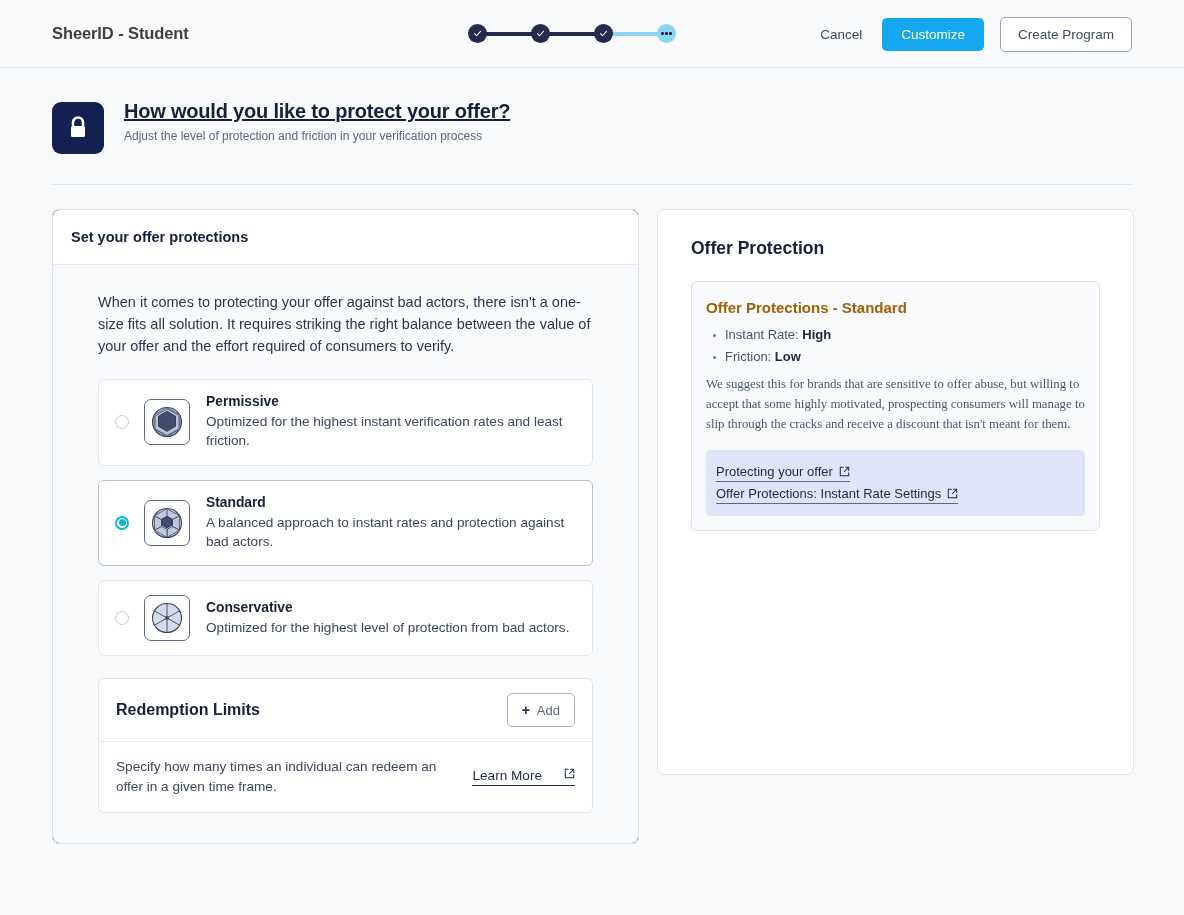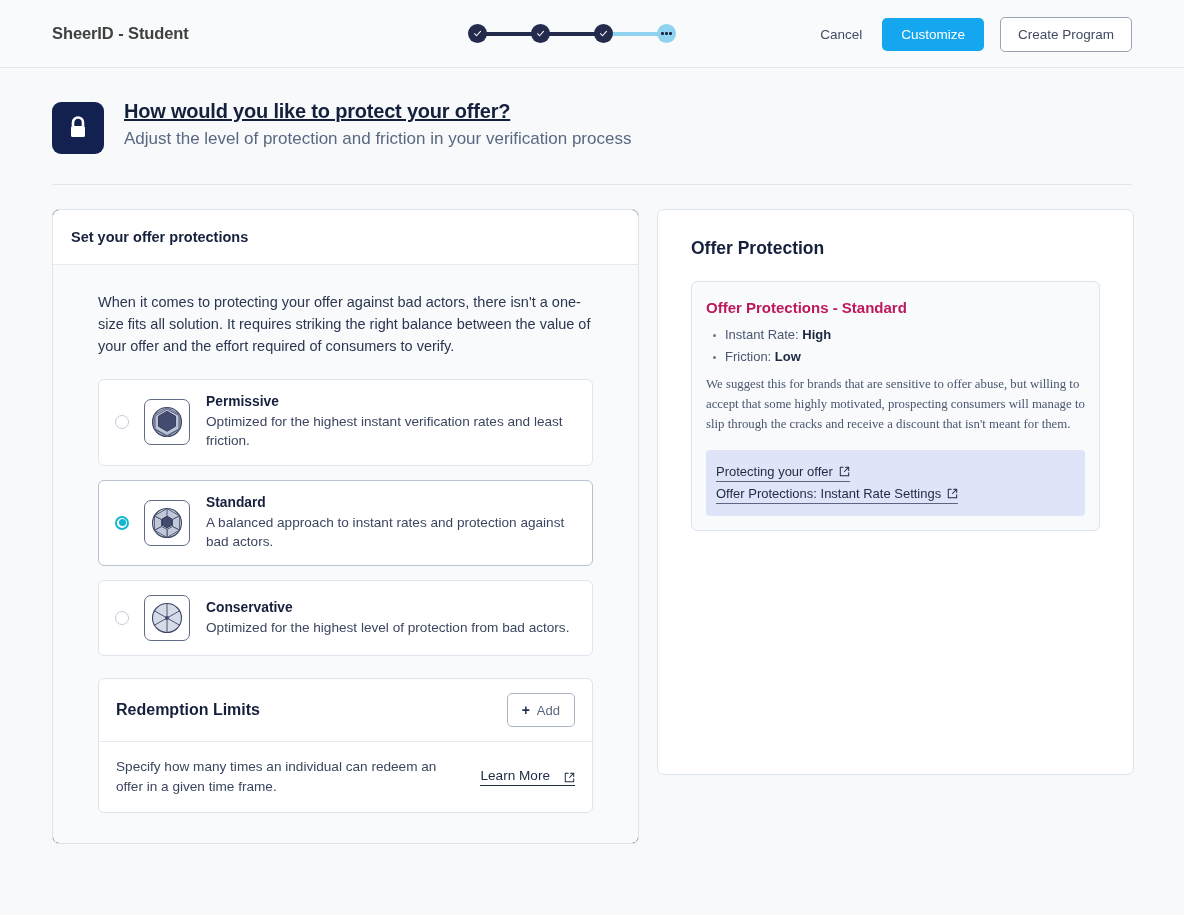--- a/index.html
+++ b/index.html
@@ -93,21 +93,21 @@
     flex: none;
     margin-top: 2px;
   }
   .page-head h1 {
     font-size: 20px; font-weight: bold; color: #15203c;
     letter-spacing: -0.2px;
     margin-bottom: 6px;
     text-decoration: underline;
   }
   .page-head p {
-    font-size: 17px; color: #5a6880;
+    font-size: 12px; color: #5a6880;
   }
   .head-divider {
     margin: 30px 52px 0 52px;
     height: 1px; background: #e1e6ee;
   }
 
   
   .columns {
     display: flex; gap: 18px;
     padding: 24px 52px 0 52px;
@@ -202,21 +202,21 @@
   .add-btn .plus { color: #25314f; font-weight: bold; font-size: 14px; }
   .sub-body {
     display: flex; align-items: center; justify-content: space-between;
     padding: 15px 17px; gap: 14px;
   }
   .sub-body p { font-size: 13.6px; color: #3b465f; line-height: 1.45; max-width: 370px; }
   .learn-more {
     font-size: 13.6px; color: #1f2a45;
     border-bottom: 1px solid #1f2a45;
     padding-bottom: 2px;
-    display: inline-flex; align-items: flex-end; gap: 14px;
+    display: inline-flex; align-items: flex-start; gap: 22px;
     cursor: pointer; text-decoration: none;
     white-space: nowrap;
   }
 
   
   .right-card {
     border: 1px solid #dde4ee; border-radius: 7px;
     background: #ffffff;
     padding: 28px 33px 34px 33px;
     min-height: 566px;
@@ -224,21 +224,21 @@
   .right-card h2 {
     font-size: 17.5px; font-weight: bold; color: #16203d;
     margin-bottom: 22px;
   }
   .info-box {
     border: 1px solid #dbe3ef; border-radius: 6px;
     background: #f8fafc;
     padding: 17px 14px 14px 14px;
   }
   .info-box h4 {
-    font-size: 15px; font-weight: bold; color: #be185d;
+    font-size: 15px; font-weight: bold; color: #a16207;
     margin-bottom: 11px;
   }
   .info-box ul { list-style: none; margin-bottom: 11px; }
   .info-box li {
     font-size: 13px; color: #4a5670;
     padding-left: 19px; position: relative;
     margin-bottom: 7px;
   }
   .info-box li::before {
     content: ""; position: absolute; left: 7px; top: 7px;

